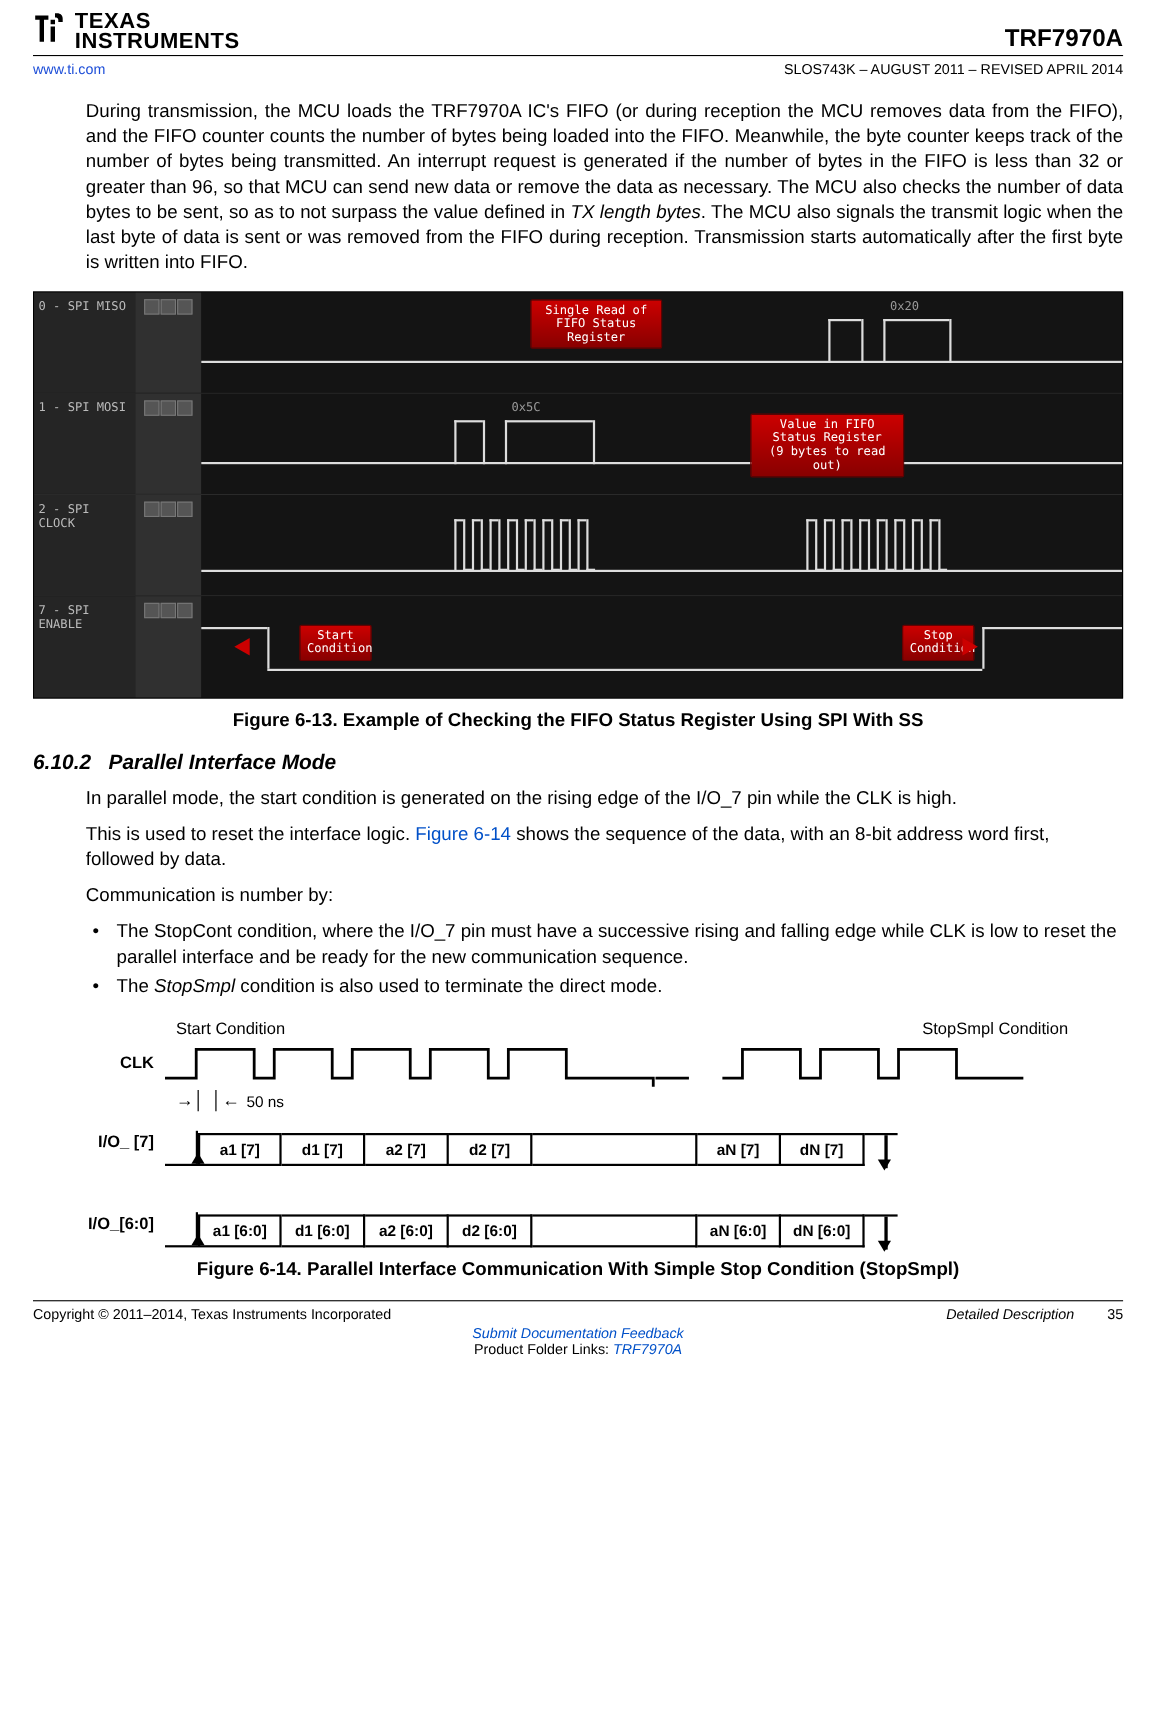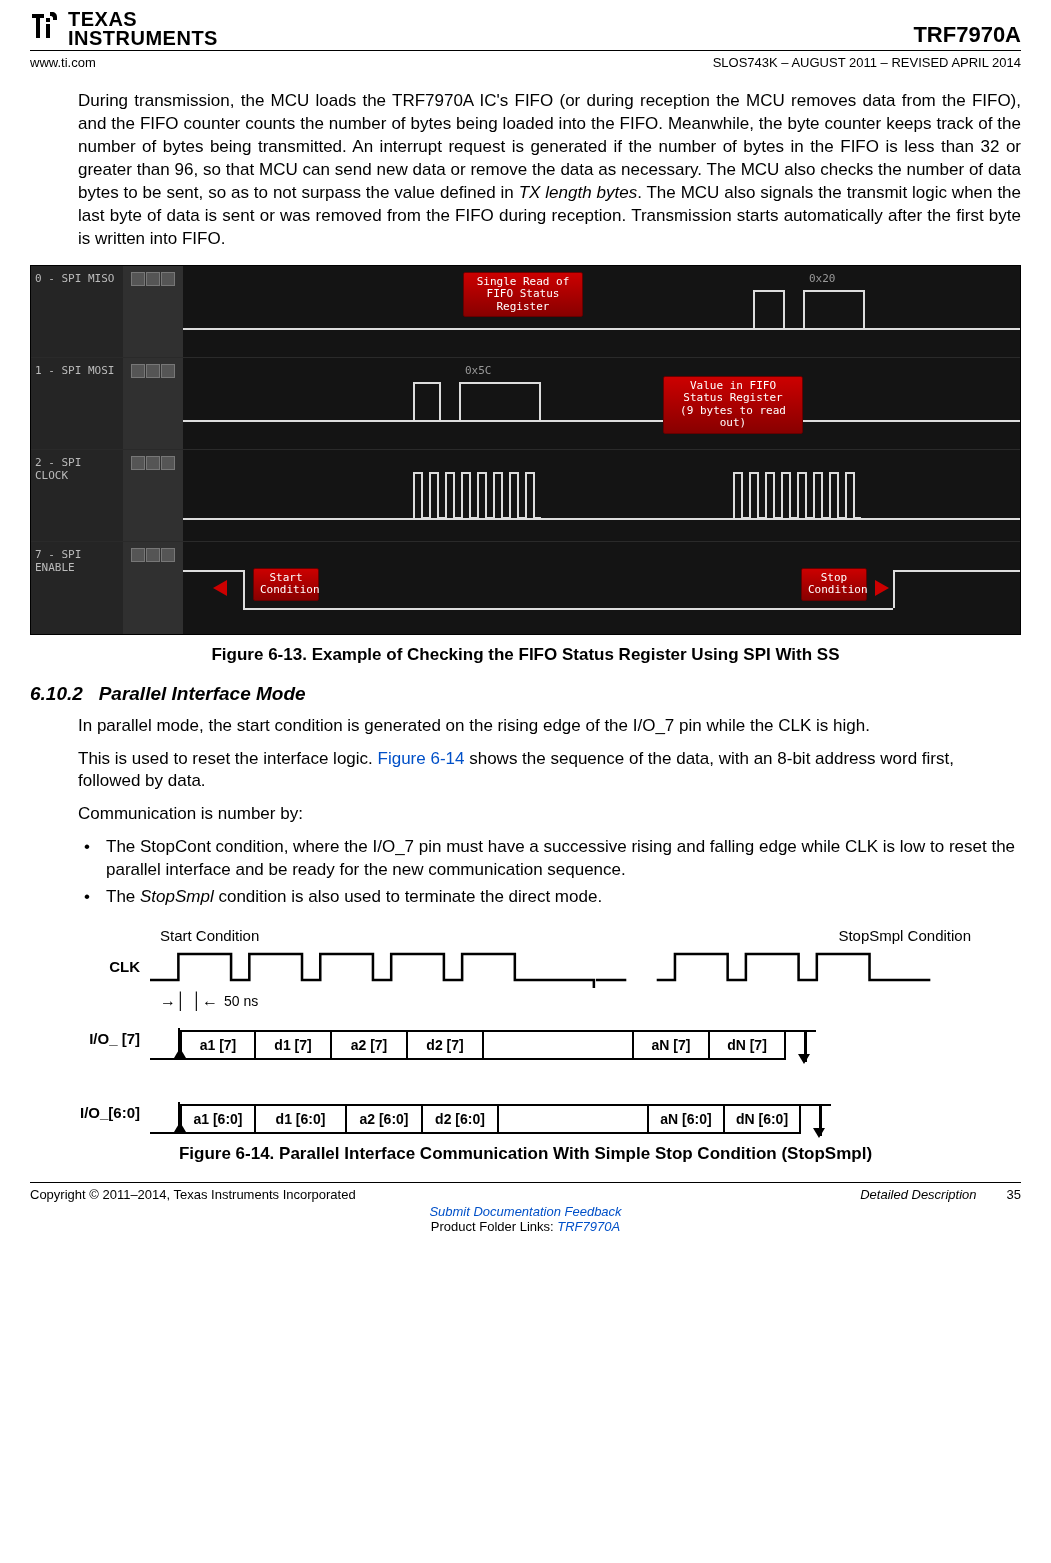--- a/index.html
+++ b/index.html
@@ -5,42 +5,42 @@
   * { box-sizing: border-box; margin: 0; padding: 0; }
   body { font-family: Arial, Helvetica, sans-serif; background: #fff; width: 1051px; color: #000; }
   .page { padding: 10px 30px 20px 30px; }
   .header { display: flex; align-items: flex-end; justify-content: space-between; border-bottom: 1.5px solid #000; padding-bottom: 2px; margin-bottom: 4px; }
   .logo-block { display: flex; align-items: flex-start; gap: 6px; }
   .logo-text { font-family: Arial, sans-serif; font-weight: bold; font-size: 20px; line-height: 0.95; letter-spacing: 0.5px; }
   .logo-text .t { font-size: 20px; }
   .header-right { text-align: right; }
   .part-no { font-size: 22px; font-weight: bold; }
   .subheader { display: flex; justify-content: space-between; font-size: 13px; margin-bottom: 20px; }
-  .subheader a { color: #000000; text-decoration: none; }
+  .subheader a { color: #1d4ed8; text-decoration: none; }
   .body-text { font-size: 17px; line-height: 1.35; text-align: justify; margin: 0 0 14px 48px; }
   .fig-caption { text-align: center; font-weight: bold; font-size: 17px; margin: 10px 0 18px 0; }
   .section-h { font-weight: bold; font-style: italic; font-size: 19px; margin: 6px 0 10px 0; }
   .indent { margin-left: 48px; }
   .p { font-size: 17px; line-height: 1.35; margin-bottom: 10px; }
   .bullets { margin-left: 48px; font-size: 17px; }
   .bullets li { list-style: none; position: relative; padding-left: 28px; margin-bottom: 4px; line-height: 1.35; }
   .bullets li::before { content: "•"; position: absolute; left: 6px; top: 0; }
   a.link { color: #0050c8; text-decoration: none; }
   .italic { font-style: italic; }
 
   
   .scope { background: #1a1a1a; color: #ccc; font-family: monospace; font-size: 12px; border: 1px solid #000; margin-bottom: 6px; }
   .scope-row { display: flex; align-items: stretch; border-bottom: 1px solid #2a2a2a; height: 92px; position: relative; }
   .scope-row:last-child { border-bottom: none; }
   .scope-label { width: 92px; background: #252525; display: flex; align-items: flex-start; padding: 6px 4px; font-size: 11px; color: #bbb; flex-shrink: 0; }
   .scope-tools { width: 60px; background: #303030; display: flex; align-items: flex-start; justify-content: center; padding-top: 6px; flex-shrink: 0; }
   .scope-tools .btns { display: flex; gap: 1px; }
   .scope-tools .b { width: 14px; height: 14px; background: #555; border: 1px solid #777; }
   .scope-trace { flex: 1; position: relative; background: #141414; }
-  .tag-red { position: absolute; background: #b00000; background: linear-gradient(#c00, #800); color: #fff; font-size: 11px; border: 1px solid #600; padding: 3px 6px; text-align: center; border-radius: 2px; line-height: 1.15; }
+  .tag-red { position: absolute; background: #b00000; background: linear-gradient(#c00, #800); color: #fff; font-size: 11px; border: 1px solid #600; padding: 3px 6px; text-align: center; border-radius: 2px; line-height: 1.15; margin-left: 19px; }
   .trace-line { position: absolute; background: #ddd; height: 2px; }
   .trace-v { position: absolute; background: #ddd; width: 2px; }
   .hexlabel { position: absolute; color: #999; font-size: 11px; }
 
   
   .burst { position: absolute; top: 22px; bottom: 22px; display: flex; }
   .burst .p1 { width: 8px; border-left: 2px solid #ddd; border-top: 2px solid #ddd; }
   .burst .p2 { width: 8px; border-left: 2px solid #ddd; border-bottom: 2px solid #ddd; }
 
   
@@ -267,21 +267,21 @@
     <div style="height:20px;"></div>
 
     <div class="timing-row">
       <div class="timing-label">I/O_[6:0]</div>
       <div class="timing-trace" style="display:flex; align-items:flex-end;">
         <div style="position:relative; width:30px; height:30px; border-bottom:2.5px solid #000;">
           <div class="arrow-up" style="right:-6px; bottom:0;"></div>
           <div style="position:absolute; right:0; bottom:0; width:2.5px; height:30px; background:#000;"></div>
         </div>
         <div class="seq-box" style="width:76px; border-left:2.5px solid #000;">a1 [6:0]</div>
-        <div class="seq-box" style="width:91px;">d1 [6:0]</div>
+        <div class="seq-box" style="width:76px;">d1 [6:0]</div>
         <div class="seq-box" style="width:76px;">a2 [6:0]</div>
         <div class="seq-box" style="width:76px;">d2 [6:0]</div>
         <div class="seq-box" style="width:150px;"></div>
         <div class="seq-box" style="width:76px;">aN [6:0]</div>
         <div class="seq-box" style="width:76px;">dN [6:0]</div>
         <div style="position:relative; width:30px; height:30px; border-top:2.5px solid #000;">
           <div style="position:absolute; left:18px; top:0; width:2.5px; height:30px; background:#000;"></div>
           <div class="arrow-down" style="left:12px; top:22px;"></div>
         </div>
       </div>

